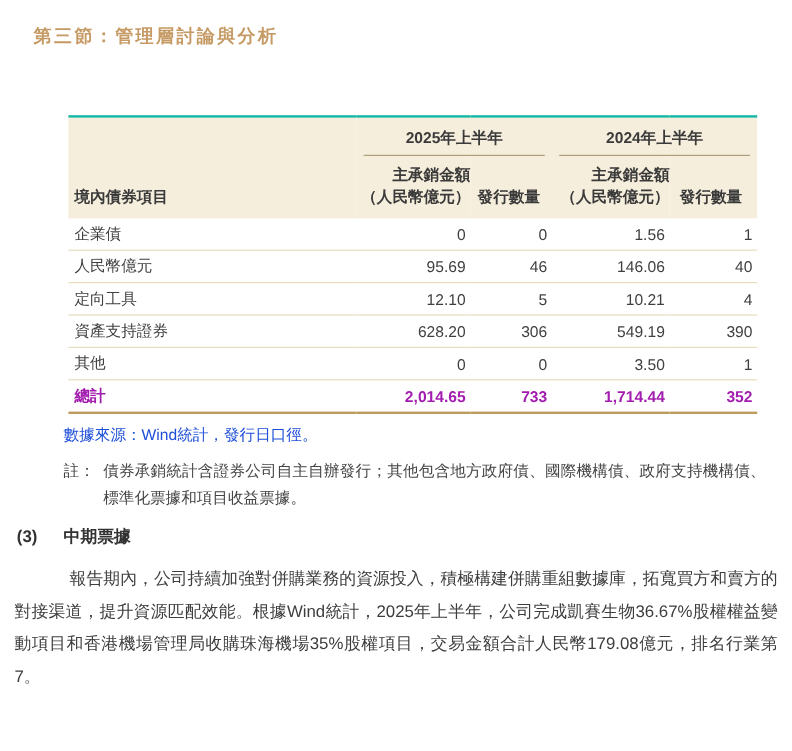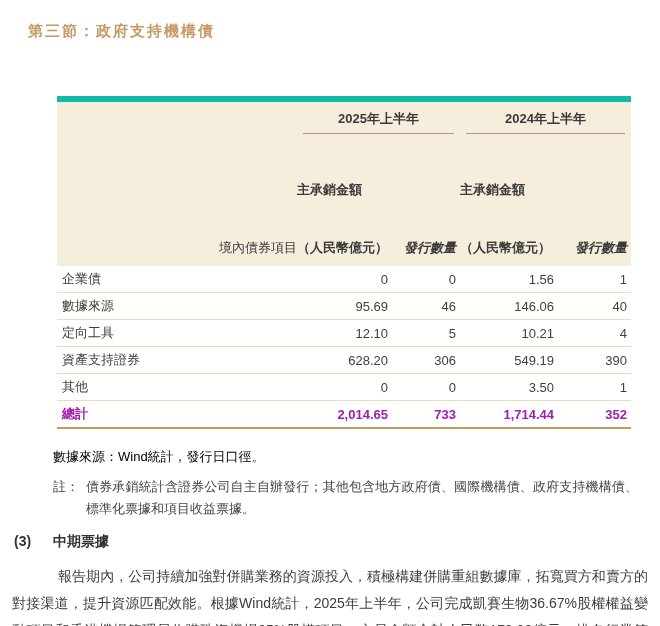--- a/index.html
+++ b/index.html
@@ -10,50 +10,50 @@
   }
   .page-title{
     margin:20px 0 0 28px;
     font-size:15px;font-weight:bold;letter-spacing:2px;
     color:#c69a64;line-height:21px;
   }
   .table-wrap{margin:55px 0 0 57px;width:574px;}
   table{width:574px;border-collapse:collapse;table-layout:fixed;font-size:13px;}
   col.c1{width:240px;}col.c2{width:95px;}col.c3{width:68px;}col.c4{width:98px;}col.c5{width:73px;}
   thead th{background:#f6eedc;font-weight:bold;color:#3a3a3a;padding:0;}
-  tr.year-row th{border-top:6px solid #14b8a6;padding-top:9px;vertical-align:top;}
+  tr.year-row th{border-top:2px solid #14b8a6;padding-top:9px;vertical-align:top;}
   tr.year-row .year-line{
     margin:0 6px;padding-bottom:6px;border-bottom:1px solid #afa07c;
     text-align:center;line-height:16px;
   }
   tr.sub-row th{vertical-align:bottom;padding-bottom:9px;}
-  th.item-header{text-align:right;padding-left:5px;font-weight:normal;}
+  th.item-header{text-align:left;padding-left:5px;font-weight:bold;}
   th.amount-header{text-align:center;padding-top:7px;}
-  .amount-line{display:block;line-height:18px;text-align:left;margin-top:40px;}
-  th.count-header{text-align:right;padding-right:4px;line-height:18px;font-style:italic;}
+  .amount-line{display:block;line-height:18px;text-align:right;}
+  th.count-header{padding-right:4px;line-height:18px;}
   tbody td{height:26px;border-bottom:1px solid #e8dcbf;padding:0;color:#3f3f3f;}
   td.label{text-align:left;padding-left:5px;}
   td.num{text-align:right;padding-right:4px;}
   tr.total-row td{font-weight:bold;color:#a21caf;border-bottom:2px solid #be9c5c;height:26px;}
-  .source-note{margin:19px 0 0 53px;font-size:13px;color:#000000;line-height:17px;}
+  .source-note{margin:9px 0 0 53px;font-size:13px;color:#1d4ed8;line-height:17px;}
   .note-block{margin:11px 0 0 53px;display:flex;font-size:13px;line-height:22px;color:#454545;}
   .note-label{width:33px;flex:none;}
   .note-body{width:552px;text-align:justify;}
   .section-heading{margin:12px 0 0 14px;display:flex;font-size:14px;font-weight:bold;color:#323232;line-height:18px;}
   .section-number{width:39px;flex:none;}
   .section-paragraph{
     margin:13px 12px 0 12px;width:636px;
     font-size:14px;line-height:27px;text-indent:46px;
     text-align:justify;color:#3d3d3d;
   }
 </style>
 </head>
 <body>
 
-<h1 class="page-title">第三節：政府支持機構債</h1>
+<h1 class="page-title">第三節：管理層討論與分析</h1>
 
 <div class="table-wrap">
   <table>
     <colgroup>
       <col class="c1">
         <col class="c2">
         <col class="c3">
         <col class="c4">
         <col class="c5">
     </colgroup>
@@ -83,21 +83,21 @@
     </thead>
     <tbody>
       <tr>
         <td class="label">企業債</td>
         <td class="num">0</td>
         <td class="num">0</td>
         <td class="num">1.56</td>
         <td class="num">1</td>
       </tr>
       <tr>
-        <td class="label">數據來源</td>
+        <td class="label">人民幣億元</td>
         <td class="num">95.69</td>
         <td class="num">46</td>
         <td class="num">146.06</td>
         <td class="num">40</td>
       </tr>
       <tr>
         <td class="label">定向工具</td>
         <td class="num">12.10</td>
         <td class="num">5</td>
         <td class="num">10.21</td>

